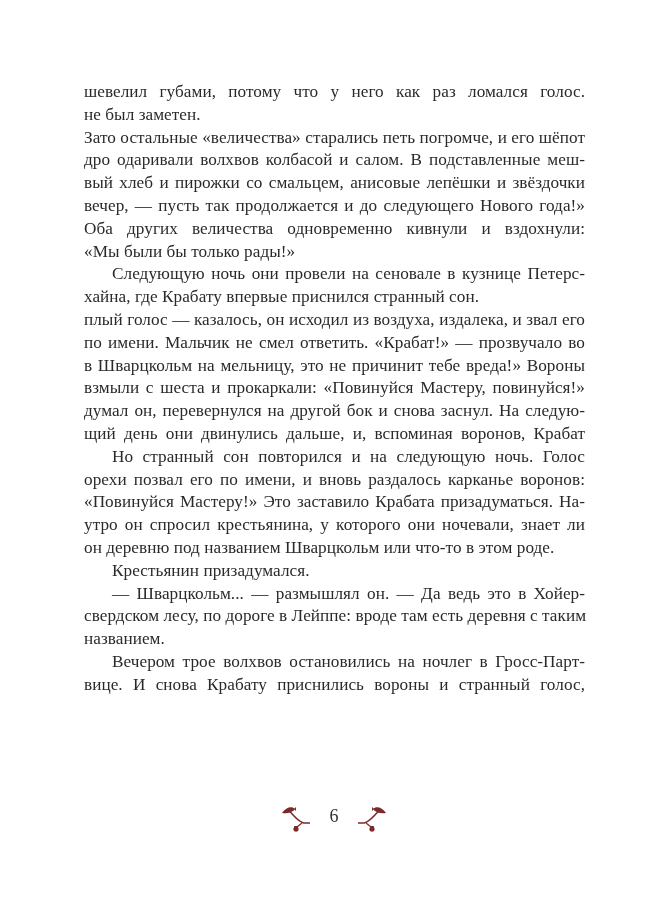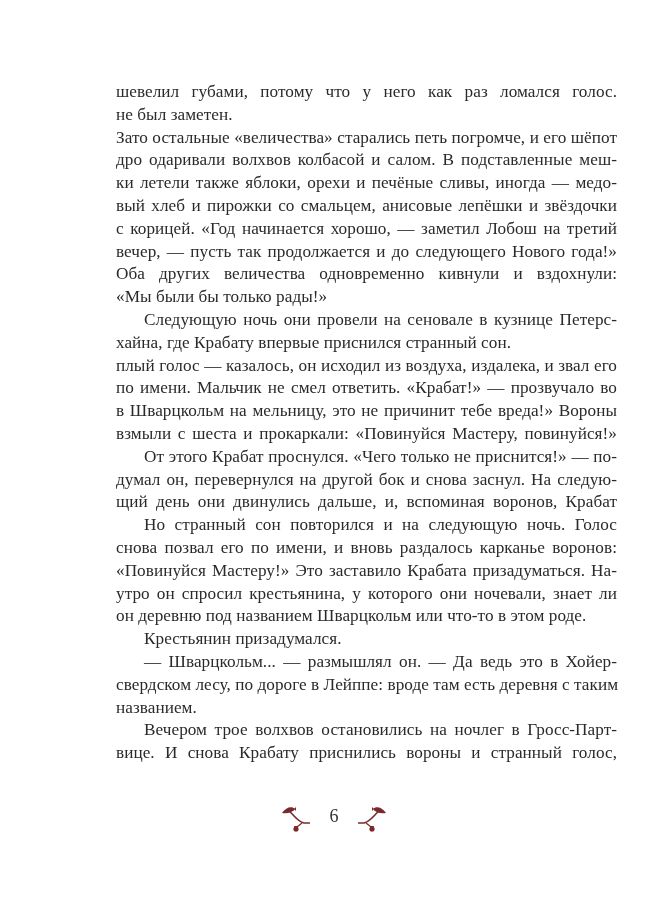--- a/index.html
+++ b/index.html
@@ -16,21 +16,21 @@
       color: #2a2a2a;
     }
     .page {
       position: absolute;
       left: 0; top: 0;
       width: 668px; height: 900px;
       background: #ffffff;
     }
     .text-block {
       position: absolute;
-      left: 116px;
+      left: 84px;
       top: 81px;
       width: 501px;
     }
     .line {
       display: block;
       height: 22.8px;
       line-height: 22.8px;
       font-size: 17.2px;
       white-space: nowrap;
       text-align: justify;
@@ -70,37 +70,34 @@
   </style>
 </head>
 <body>
 
 <div class="page">
   <div class="text-block" id="text-block">
       <span class="line">шевелил губами, потому что у него как раз ломался голос.</span>
       <span class="line last">не был заметен.</span>
       <span class="line">Зато остальные «величества» старались петь погромче, и его шёпот</span>
       <span class="line">дро одаривали волхвов колбасой и салом. В подставленные меш-</span>
-      <span class="line">ки летели также яблоки, орехи и печёные сливы, иногда — медо-</span>
       <span class="line">вый хлеб и пирожки со смальцем, анисовые лепёшки и звёздочки</span>
-      <span class="line">с корицей. «Год начинается хорошо, — заметил Лобош на третий</span>
       <span class="line">вечер, — пусть так продолжается и до следующего Нового года!»</span>
       <span class="line">Оба других величества одновременно кивнули и вздохнули:</span>
       <span class="line last">«Мы были бы только рады!»</span>
       <span class="line indent">Следующую ночь они провели на сеновале в кузнице Петерс-</span>
       <span class="line last">хайна, где Крабату впервые приснился странный сон.</span>
       <span class="line">плый голос — казалось, он исходил из воздуха, издалека, и звал его</span>
       <span class="line">по имени. Мальчик не смел ответить. «Крабат!» — прозвучало во</span>
       <span class="line">в Шварцкольм на мельницу, это не причинит тебе вреда!» Вороны</span>
       <span class="line">взмыли с шеста и прокаркали: «Повинуйся Мастеру, повинуйся!»</span>
-      <span class="line indent">От этого Крабат проснулся. «Чего только не приснится!» — по-</span>
       <span class="line">думал он, перевернулся на другой бок и снова заснул. На следую-</span>
       <span class="line">щий день они двинулись дальше, и, вспоминая воронов, Крабат</span>
       <span class="line indent">Но странный сон повторился и на следующую ночь. Голос</span>
-      <span class="line">снова позвал его по имени, и вновь раздалось карканье воронов:</span>
+      <span class="line">орехи позвал его по имени, и вновь раздалось карканье воронов:</span>
       <span class="line">«Повинуйся Мастеру!» Это заставило Крабата призадуматься. На-</span>
       <span class="line">утро он спросил крестьянина, у которого они ночевали, знает ли</span>
       <span class="line last">он деревню под названием Шварцкольм или что-то в этом роде.</span>
       <span class="line indent last">Крестьянин призадумался.</span>
       <span class="line indent">— Шварцкольм... — размышлял он. — Да ведь это в Хойер-</span>
       <span class="line">свердском лесу, по дороге в Лейппе: вроде там есть деревня с таким</span>
       <span class="line last">названием.</span>
       <span class="line indent">Вечером трое волхвов остановились на ночлег в Гросс-Парт-</span>
       <span class="line">вице. И снова Крабату приснились вороны и странный голос,</span>
     </div>

